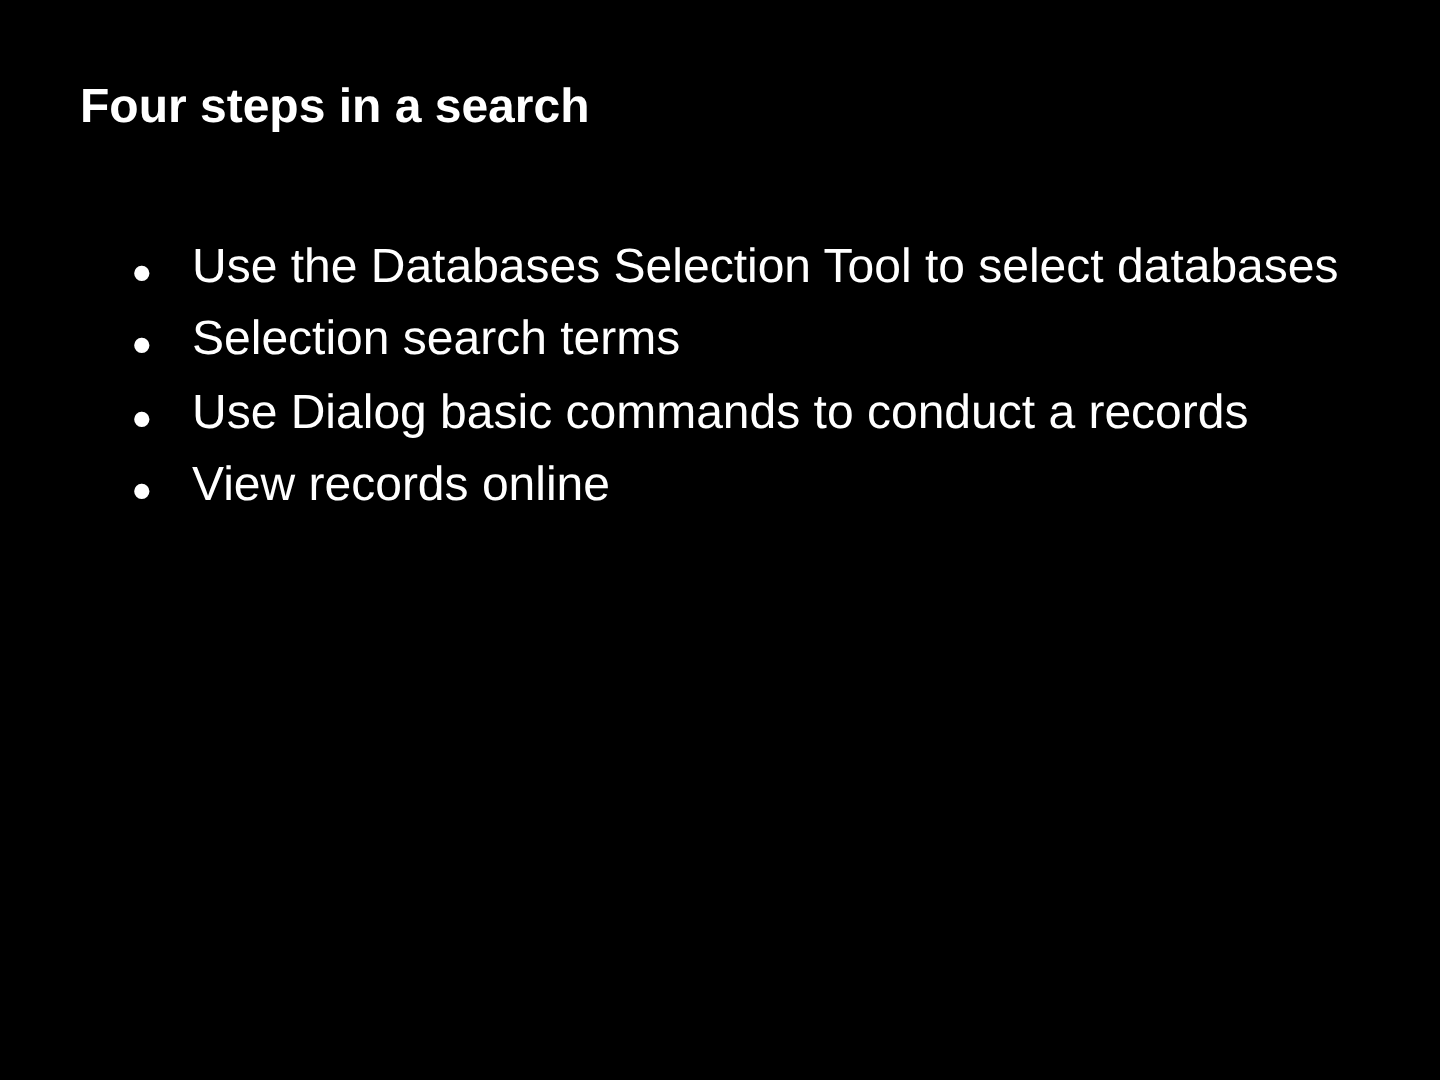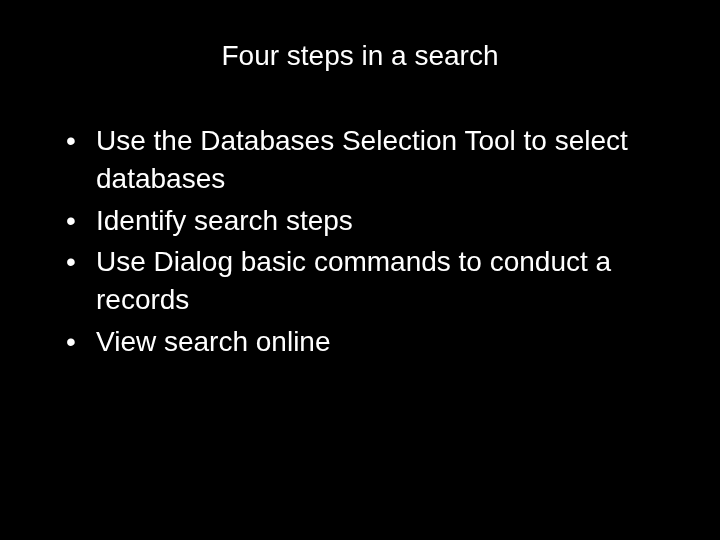--- a/index.html
+++ b/index.html
@@ -14,49 +14,48 @@
       color: #ffffff;
       font-family: Arial, Helvetica, sans-serif;
       overflow: hidden;
     }
     .slide {
       width: 100%;
       height: 100%;
       padding: 30px 40px;
     }
     .title {
-      font-size: 28px;
-      font-weight: normal;
-      text-align: center;
+      font-size: 24px;
+      font-weight: bold;
       margin-top: 10px;
       margin-bottom: 50px;
     }
     .bullet-list {
       list-style: none;
       padding-left: 20px;
     }
     .bullet-item {
-      font-size: 28px;
+      font-size: 24px;
       line-height: 1.35;
       margin-bottom: 4px;
       position: relative;
       padding-left: 36px;
     }
     .bullet-item::before {
       content: "•";
       position: absolute;
       left: 6px;
       top: 0;
       font-size: 28px;
     }
   </style>
 </head>
 <body>
 
 <div class="slide">
   <h1 class="title">Four steps in a search</h1>
   <ul class="bullet-list">
     <li class="bullet-item">Use the Databases Selection Tool to select databases</li>
-    <li class="bullet-item">Identify search steps</li>
+    <li class="bullet-item">Selection search terms</li>
     <li class="bullet-item">Use Dialog basic commands to conduct a records</li>
-    <li class="bullet-item">View search online</li>
+    <li class="bullet-item">View records online</li>
   </ul>
 </div>
 
 </body></html>

